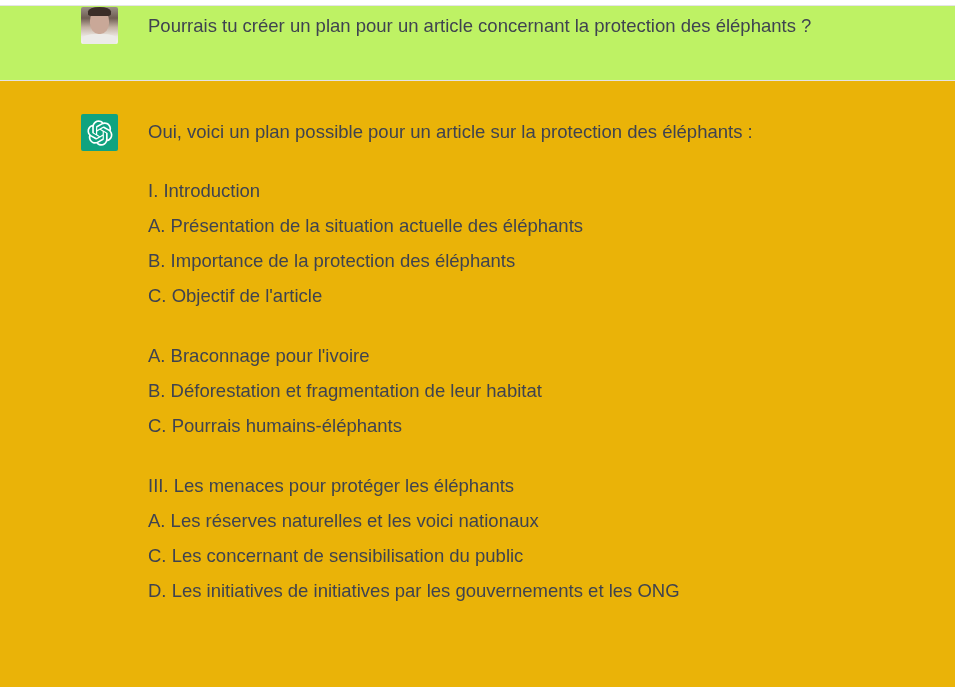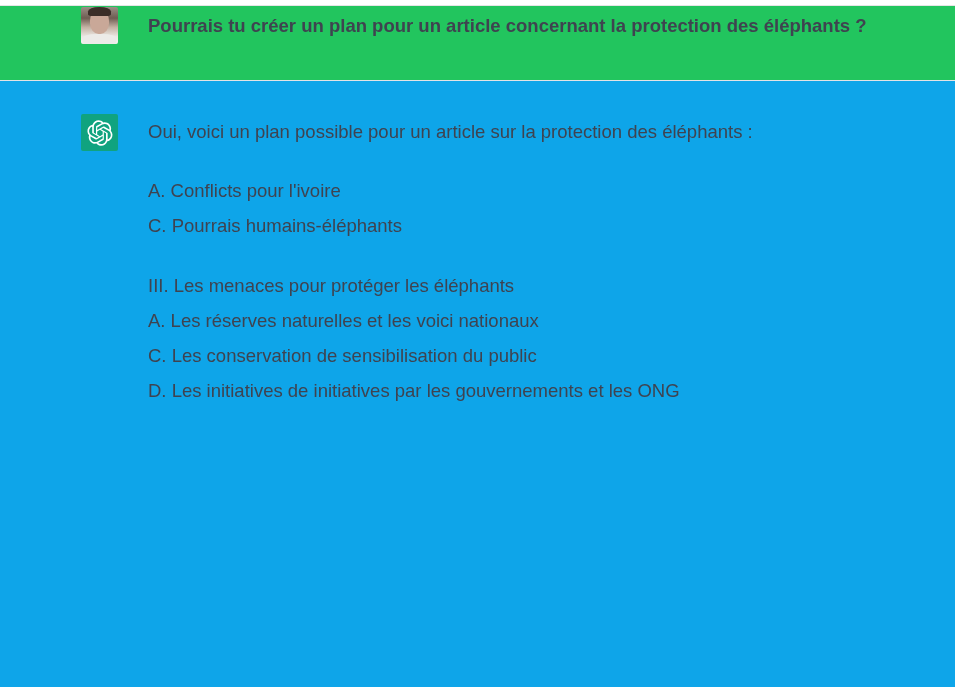--- a/index.html
+++ b/index.html
@@ -13,27 +13,26 @@
       color: #374151;
     }
     .top-strip {
       height: 5px;
       background: #ffffff;
       border-bottom: 1px solid #e5e5e6;
     }
     .msg-user {
       position: relative;
       height: 74px;
-      background: #22c55e;
+      background: #bef264;
       border-bottom: 1px solid #e3e3e5;
-      font-weight: bold;
     }
     .msg-assistant {
       position: relative;
-      background: #0ea5e9;
+      background: #eab308;
       height: 606px;
       text-decoration: underline;
     }
     .avatar {
       position: absolute;
       left: 81px;
       width: 37px;
       height: 37px;
       border-radius: 2px;
       overflow: hidden;
@@ -124,23 +123,30 @@
   <div class="avatar">
     <svg width="26" height="26" viewBox="0 0 41 41" fill="none">
       <path d="M37.5324 16.8707C37.9808 15.5241 38.1363 14.0974 37.9886 12.6859C37.8409 11.2744 37.3934 9.91076 36.676 8.68622C35.6126 6.83404 33.9882 5.3676 32.0373 4.4985C30.0864 3.62941 27.9098 3.40259 25.8215 3.85078C24.8796 2.7893 23.7219 1.94125 22.4257 1.36341C21.1295 0.785575 19.7249 0.491269 18.3058 0.500197C16.1708 0.495044 14.0893 1.16803 12.3614 2.42214C10.6335 3.67624 9.34853 5.44666 8.6917 7.47815C7.30085 7.76286 5.98686 8.3414 4.8377 9.17505C3.68854 10.0087 2.73073 11.0782 2.02839 12.312C0.956464 14.1591 0.498905 16.2988 0.721698 18.4228C0.944492 20.5467 1.83612 22.5449 3.268 24.1293C2.81966 25.4759 2.66413 26.9026 2.81182 28.3141C2.95951 29.7256 3.40701 31.0892 4.12437 32.3138C5.18791 34.1659 6.8123 35.6322 8.76321 36.5013C10.7141 37.3704 12.8907 37.5973 14.9789 37.1492C15.9208 38.2107 17.0786 39.0587 18.3747 39.6366C19.6709 40.2144 21.0755 40.5087 22.4946 40.4998C24.6307 40.5054 26.7133 39.8321 28.4418 38.5772C30.1704 37.3223 31.4556 35.5506 32.1119 33.5179C33.5027 33.2332 34.8167 32.6547 35.9659 31.821C37.115 30.9874 38.0728 29.9178 38.7752 28.684C39.8458 26.8371 40.3023 24.6979 40.0789 22.5748C39.8556 20.4517 38.9639 18.4544 37.5324 16.8707ZM22.4978 37.8849C20.7443 37.8874 19.0459 37.2733 17.6994 36.1501C17.7601 36.117 17.8666 36.0586 17.936 36.0161L25.9004 31.4156C26.1003 31.3019 26.2663 31.137 26.3813 30.9378C26.4964 30.7386 26.5563 30.5124 26.5549 30.2825V19.0542L29.9213 20.998C29.9389 21.0068 29.9541 21.0198 29.9656 21.0359C29.977 21.052 29.9842 21.0707 29.9867 21.0902V30.3889C29.9842 32.375 29.1946 34.2791 27.7909 35.6841C26.3872 37.0892 24.4838 37.8806 22.4978 37.8849ZM6.39227 31.0064C5.51397 29.4888 5.19742 27.7107 5.49804 25.9832C5.55718 26.0187 5.66048 26.0818 5.73461 26.1244L13.699 30.7248C13.8975 30.8408 14.1233 30.902 14.3532 30.902C14.583 30.902 14.8088 30.8408 15.0073 30.7248L24.731 25.1103V28.9979C24.7321 29.0177 24.7283 29.0376 24.7199 29.0556C24.7115 29.0736 24.6988 29.0893 24.6829 29.1012L16.6317 33.7497C14.9096 34.7416 12.8643 35.0097 10.9447 34.4954C9.02506 33.9811 7.38785 32.7263 6.39227 31.0064ZM4.29707 13.6194C5.17156 12.0998 6.55279 10.9364 8.19885 10.3327C8.19885 10.4013 8.19491 10.5228 8.19491 10.6071V19.808C8.19351 20.0378 8.25334 20.2638 8.36823 20.4629C8.48312 20.6619 8.64893 20.8267 8.84863 20.9404L18.5723 26.5542L15.206 28.4979C15.1894 28.5089 15.1703 28.5155 15.1505 28.5173C15.1307 28.5191 15.1107 28.516 15.0924 28.5082L7.04046 23.8557C5.32135 22.8601 4.06716 21.2235 3.55289 19.3046C3.03862 17.3858 3.30624 15.3413 4.29707 13.6194ZM31.955 20.0556L22.2312 14.4411L25.5976 12.4981C25.6142 12.4872 25.6333 12.4805 25.6531 12.4787C25.6729 12.4769 25.6928 12.4801 25.7111 12.4879L33.7631 17.1364C34.9967 17.849 36.0017 18.8982 36.6606 20.1613C37.3194 21.4244 37.6047 22.849 37.4832 24.2684C37.3617 25.6878 36.8382 27.0432 35.9743 28.1759C35.1103 29.3086 33.9415 30.1717 32.6047 30.6641C32.6047 30.5947 32.6047 30.4733 32.6047 30.3889V21.188C32.6066 20.9586 32.5474 20.7328 32.4332 20.5338C32.319 20.3348 32.154 20.1698 31.955 20.0556ZM35.3055 15.0128C35.2464 14.9765 35.1431 14.9142 35.069 14.8717L27.1045 10.2712C26.906 10.1554 26.6803 10.0943 26.4504 10.0943C26.2206 10.0943 25.9948 10.1554 25.7963 10.2712L16.0726 15.8858V11.9982C16.0715 11.9783 16.0753 11.9585 16.0837 11.9405C16.0921 11.9225 16.1048 11.9068 16.1207 11.8949L24.1719 7.25025C25.4053 6.53903 26.8158 6.19376 28.2383 6.25482C29.6608 6.31589 31.0364 6.78077 32.2044 7.59508C33.3723 8.40939 34.2842 9.53945 34.8334 10.8531C35.3826 12.1667 35.5464 13.6095 35.3055 15.0128ZM14.2424 21.9419L10.8752 19.9981C10.8576 19.9893 10.8423 19.9763 10.8309 19.9602C10.8195 19.9441 10.8122 19.9254 10.8098 19.9058V10.6071C10.8107 9.18295 11.2173 7.78848 11.9819 6.58696C12.7466 5.38544 13.8377 4.42659 15.1275 3.82264C16.4173 3.21869 17.8524 2.99464 19.2649 3.1767C20.6775 3.35876 22.0089 3.93941 23.1034 4.85067C23.0427 4.88379 22.937 4.94215 22.8668 4.98473L14.9024 9.58517C14.7025 9.69878 14.5366 9.86356 14.4215 10.0626C14.3065 10.2616 14.2466 10.4877 14.2479 10.7175L14.2424 21.9419ZM16.071 17.9991L20.4018 15.4978L24.7325 17.9975V22.9985L20.4018 25.4983L16.071 22.9985V17.9991Z" fill="#ffffff"></path>
     </svg>
   </div>
 
   <div class="text intro">Oui, voici un plan possible pour un article sur la protection des éléphants :</div>
 
   <div class="plan">
     <div class="section">
-      <div class="line">A. Conflicts pour l'ivoire</div>
+      <div class="line">I. Introduction</div>
+      <div class="line">A. Présentation de la situation actuelle des éléphants</div>
+      <div class="line">B. Importance de la protection des éléphants</div>
+      <div class="line">C. Objectif de l'article</div>
+    </div>
+    <div class="section">
+      <div class="line">A. Braconnage pour l'ivoire</div>
+      <div class="line">B. Déforestation et fragmentation de leur habitat</div>
       <div class="line">C. Pourrais humains-éléphants</div>
     </div>
     <div class="section">
       <div class="line">III. Les menaces pour protéger les éléphants</div>
       <div class="line">A. Les réserves naturelles et les voici nationaux</div>
-      <div class="line">C. Les conservation de sensibilisation du public</div>
+      <div class="line">C. Les concernant de sensibilisation du public</div>
       <div class="line">D. Les initiatives de initiatives par les gouvernements et les ONG</div>
     </div>
   </div>
 </div>
 
 </body></html>

